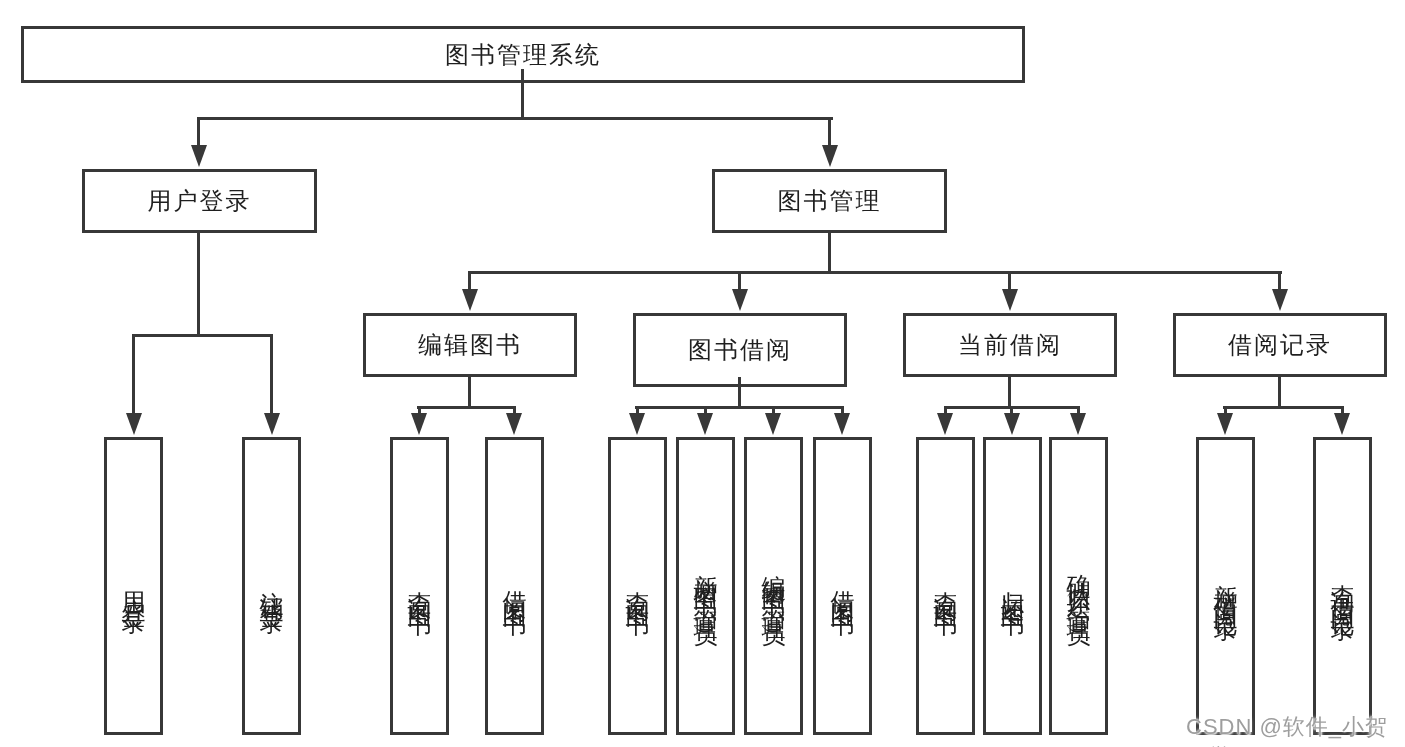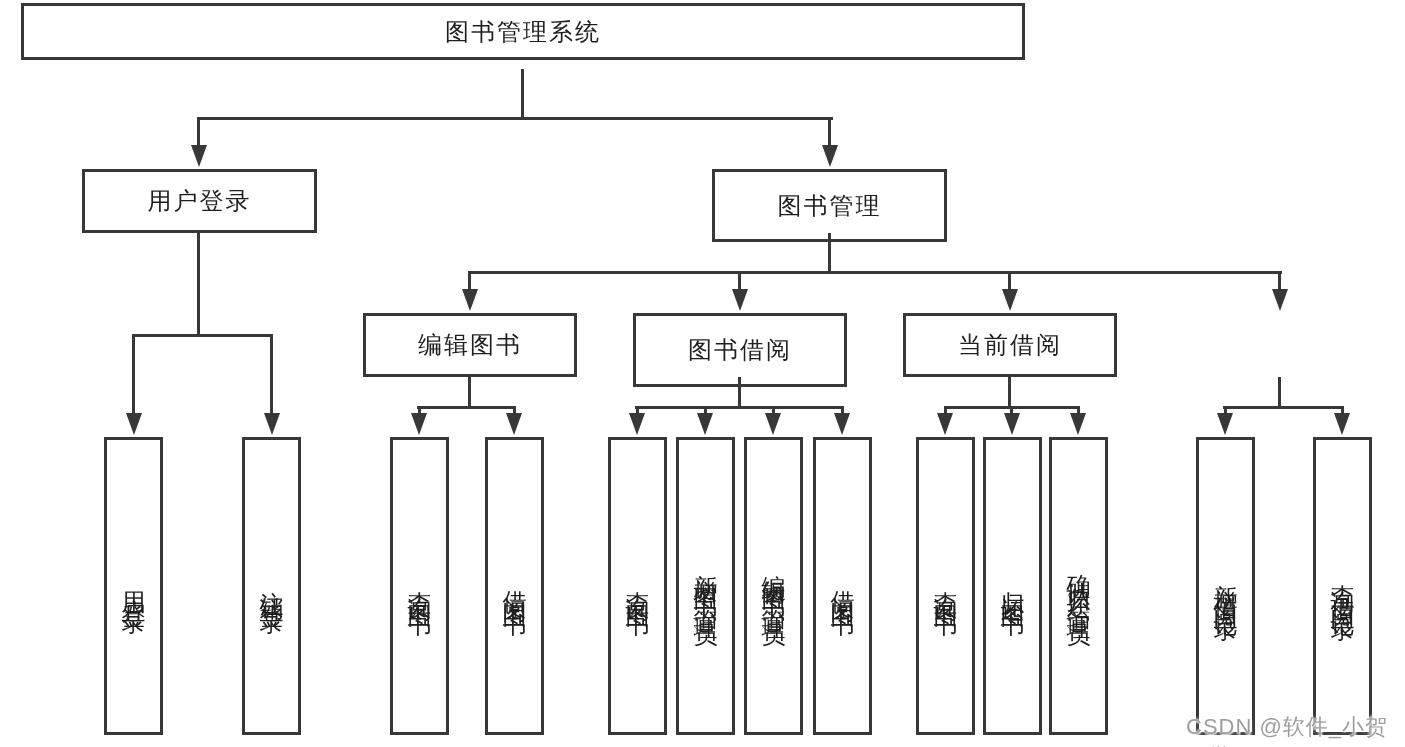--- a/index.html
+++ b/index.html
@@ -26,31 +26,31 @@
     position:absolute;left:1186px;top:712px;font-size:22px;color:#9e9e9e;
     letter-spacing:1px;z-index:5;
     text-shadow:0 0 4px #ffffff,0 0 2px #ffffff,1px 1px 2px #ffffff;
   }
 </style>
 </head>
 <body>
 
 <div class="canvas">
 
-  <div class="box" style="left:21px;top:3px;width:1004px;height:57px;text-align:center;">图书管理系统</div>
+  <div class="box" style="left:21px;top:26px;width:1004px;height:57px;text-align:center;">图书管理系统</div>
 
   <div class="l" style="left:521px;top:69px;width:3px;height:49px;"></div>
   <div class="l" style="left:197px;top:117px;width:636px;height:3px;"></div>
   <div class="l" style="left:197px;top:117px;width:3px;height:31px;"></div>
   <div class="arrow" style="left:191px;top:145px;"></div>
   <div class="l" style="left:828px;top:117px;width:3px;height:31px;"></div>
   <div class="arrow" style="left:822px;top:145px;"></div>
 
   <div class="box" style="left:82px;top:169px;width:235px;height:64px;">用户登录</div>
-  <div class="box" style="left:712px;top:169px;width:235px;height:73px;">图书管理</div>
+  <div class="box" style="left:712px;top:169px;width:235px;height:64px;">图书管理</div>
 
   <div class="l" style="left:197px;top:233px;width:3px;height:103px;"></div>
   <div class="l" style="left:132px;top:334px;width:141px;height:3px;"></div>
   <div class="l" style="left:132px;top:334px;width:3px;height:80px;"></div>
   <div class="arrow" style="left:126px;top:413px;"></div>
   <div class="l" style="left:270px;top:334px;width:3px;height:80px;"></div>
   <div class="arrow" style="left:264px;top:413px;"></div>
 
   <div class="l" style="left:828px;top:233px;width:3px;height:40px;"></div>
   <div class="l" style="left:468px;top:271px;width:814px;height:3px;"></div>
@@ -59,20 +59,21 @@
   <div class="l" style="left:738px;top:271px;width:3px;height:20px;"></div>
   <div class="arrow" style="left:732px;top:289px;"></div>
   <div class="l" style="left:1008px;top:271px;width:3px;height:20px;"></div>
   <div class="arrow" style="left:1002px;top:289px;"></div>
   <div class="l" style="left:1278px;top:271px;width:3px;height:20px;"></div>
   <div class="arrow" style="left:1272px;top:289px;"></div>
 
   <div class="box" style="left:363px;top:313px;width:214px;height:64px;">编辑图书</div>
   <div class="box" style="left:633px;top:313px;width:214px;height:74px;">图书借阅</div>
   <div class="box" style="left:903px;top:313px;width:214px;height:64px;">当前借阅</div>
+  <div class="box" style="left:1173px;top:313px;width:214px;height:64px;">借阅记录</div>
 
   <div class="l" style="left:468px;top:377px;width:3px;height:31px;"></div>
   <div class="l" style="left:738px;top:377px;width:3px;height:31px;"></div>
   <div class="l" style="left:1008px;top:377px;width:3px;height:31px;"></div>
   <div class="l" style="left:1278px;top:377px;width:3px;height:31px;"></div>
 
   <div class="l" style="left:417px;top:406px;width:99px;height:3px;"></div>
   <div class="l" style="left:635px;top:406px;width:209px;height:3px;"></div>
   <div class="l" style="left:944px;top:406px;width:136px;height:3px;"></div>
   <div class="l" style="left:1223px;top:406px;width:120px;height:3px;"></div>

